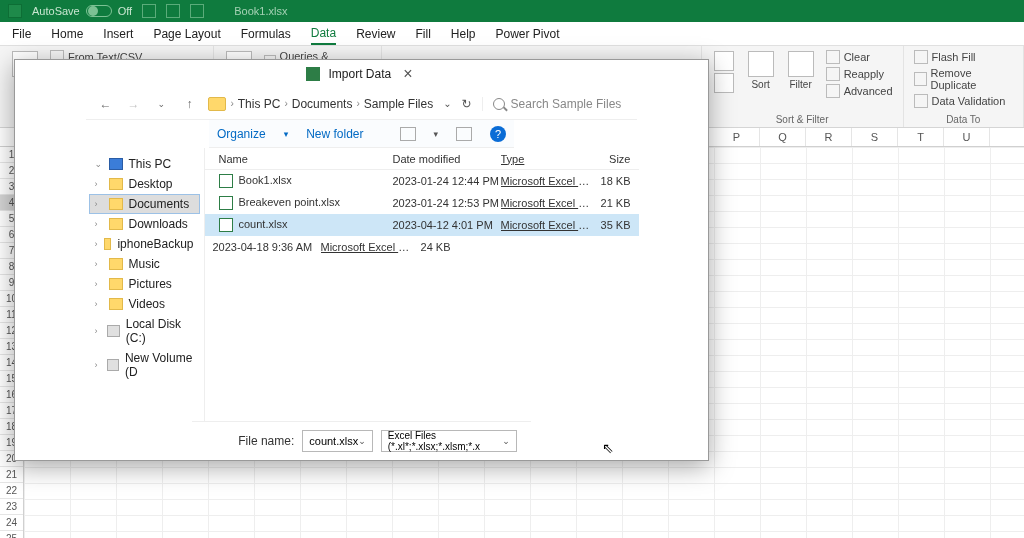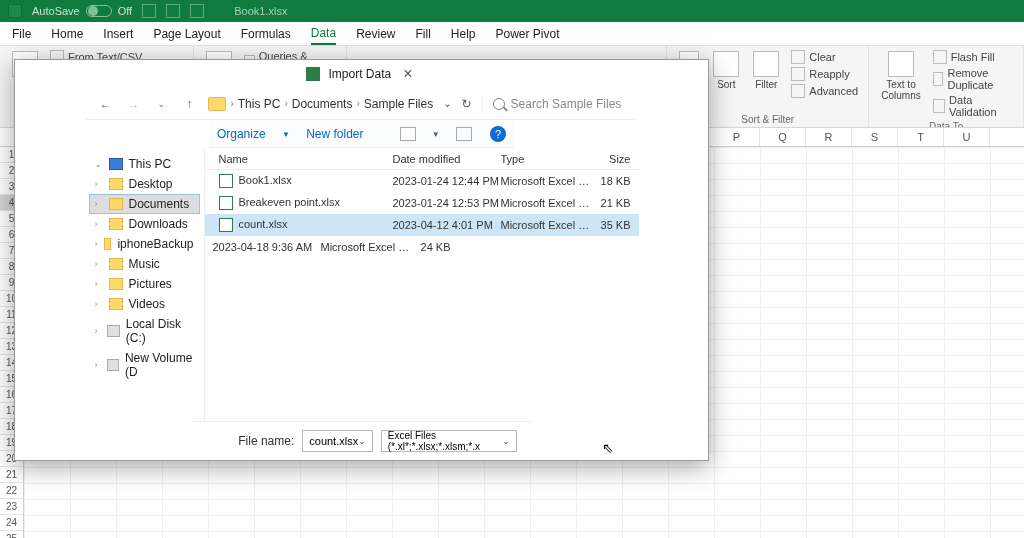--- a/index.html
+++ b/index.html
@@ -75,21 +75,21 @@
   .sico{width:14px;height:12px;}
   .sico.pc{background:#3b7dd8;border:1px solid #2a5ca5;}
   .sico.f{background:#ffd86b;border:1px solid #e2b94a;}
   .sico.d{background:#e0e0e0;border:1px solid #aaa;}
 
   .dlg-files{flex:1;display:flex;flex-direction:column;}
   .fhdr{display:flex;height:22px;align-items:center;border-bottom:1px solid #eee;color:#333;font-size:11px;padding:0 8px;}
   .fhdr div,.frow div{overflow:hidden;text-overflow:ellipsis;white-space:nowrap;}
   .c-name{flex:0 0 180px;padding-left:6px;}
   .c-date{flex:0 0 108px;}
-  .c-type{flex:0 0 90px;}
+  .c-type{flex:0 0 90px;text-decoration:underline;}
   .c-size{flex:0 0 40px;text-align:right;}
   .frow{display:flex;height:22px;align-items:center;padding:0 8px;font-size:11px;color:#333;cursor:pointer;}
   .frow.sel{background:#cde6f7;}
   .frow .fi{width:14px;height:14px;border:1px solid #2d7d46;margin-right:6px;background:#fff;}
 
   .dlg-footer{border-top:1px solid #eee;padding:8px 14px;display:flex;flex-direction:column;gap:8px;}
   .fn-row{display:flex;align-items:center;gap:8px;}
   .fn-row label{color:#333;width:88px;text-align:right;}
   .fn-input{flex:1;height:22px;border:1px solid #b8b8b8;display:flex;align-items:center;justify-content:space-between;padding:0 6px;font-size:11px;}
   .ft-select{width:136px;height:22px;border:1px solid #b8b8b8;display:flex;align-items:center;justify-content:space-between;padding:0 6px;font-size:10px;}
@@ -185,25 +185,20 @@
         <div class="ritem">
             <div class="ri"></div>
             <span>Advanced</span>
           </div>
       </div>
     </div>
     <div class="rgroup-label">Sort &amp; Filter</div>
   </div>
   <div class="rgroup">
     <div class="rgroup-body">
-      <div class="rbtn">
-          <div class="ricon big"></div>
-          <span style="white-space:pre">Text to
-Columns</span>
-        </div>
       <div class="rstack">
         <div class="ritem">
             <div class="ri"></div>
             <span>Flash Fill</span>
           </div>
         <div class="ritem">
             <div class="ri"></div>
             <span>Remove Duplicate</span>
           </div>
         <div class="ritem">

